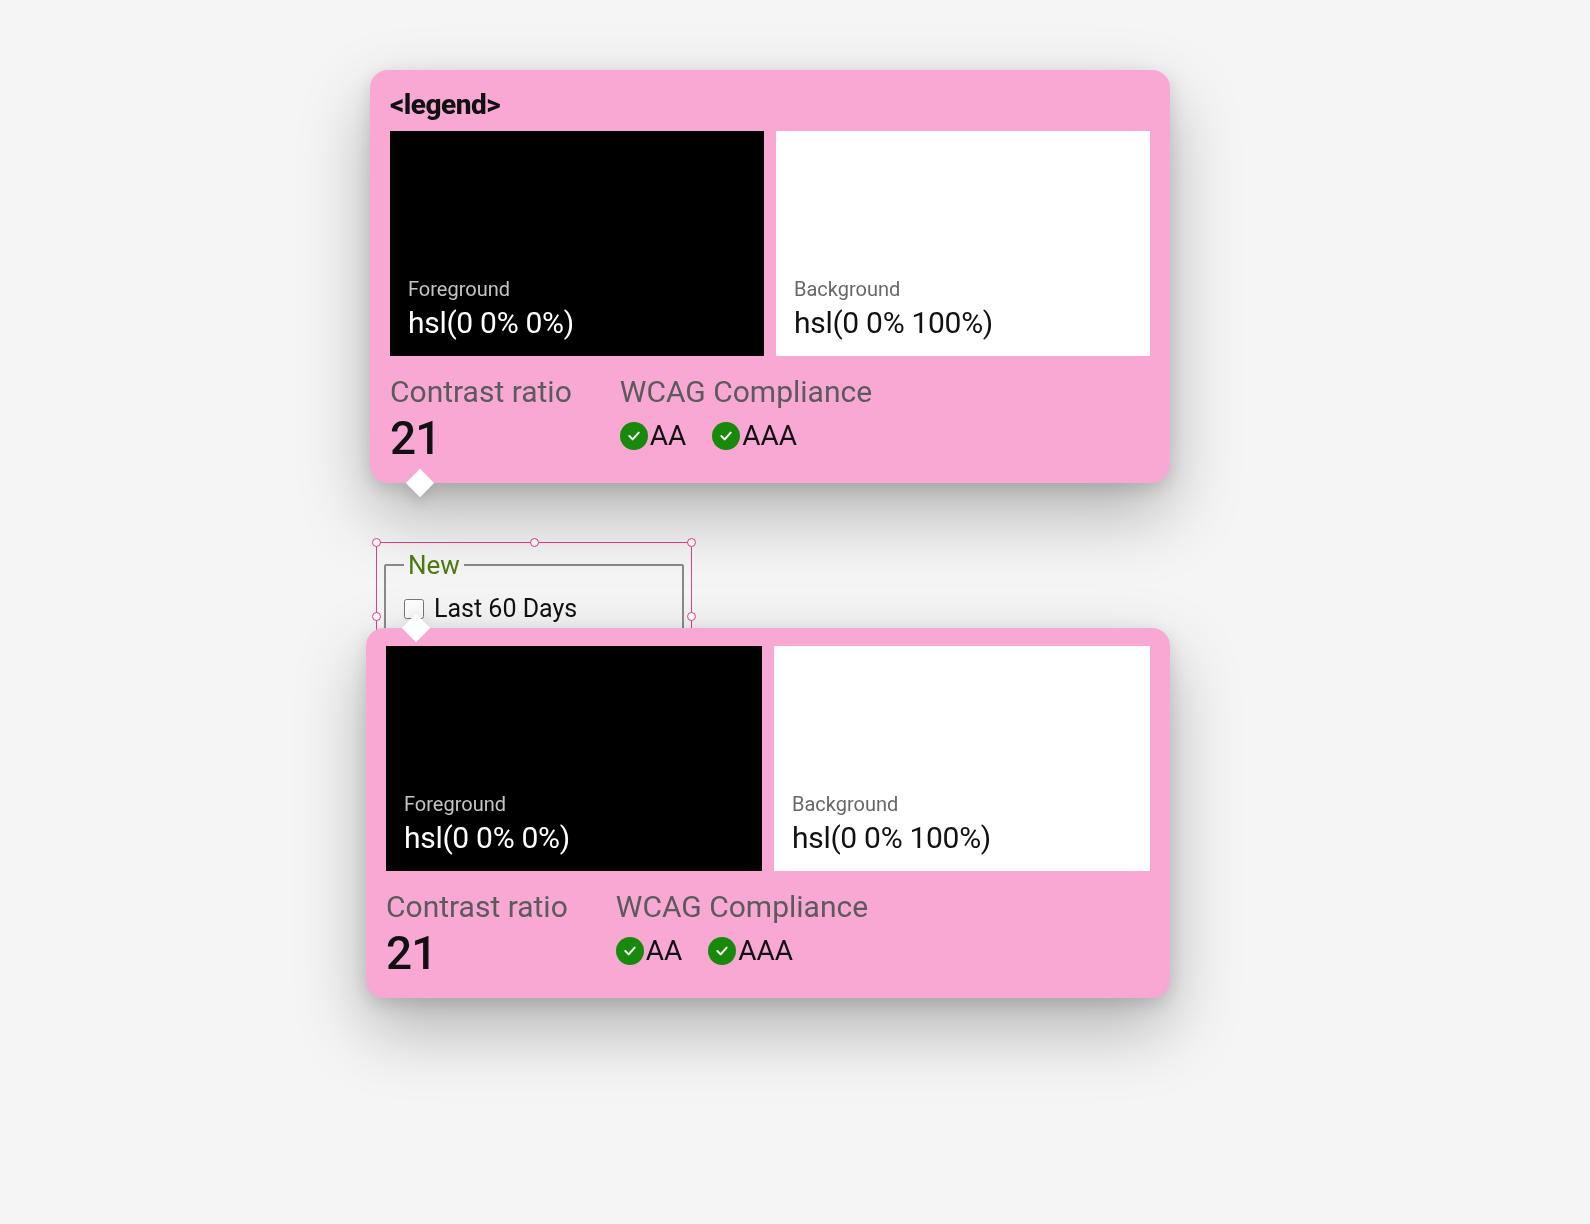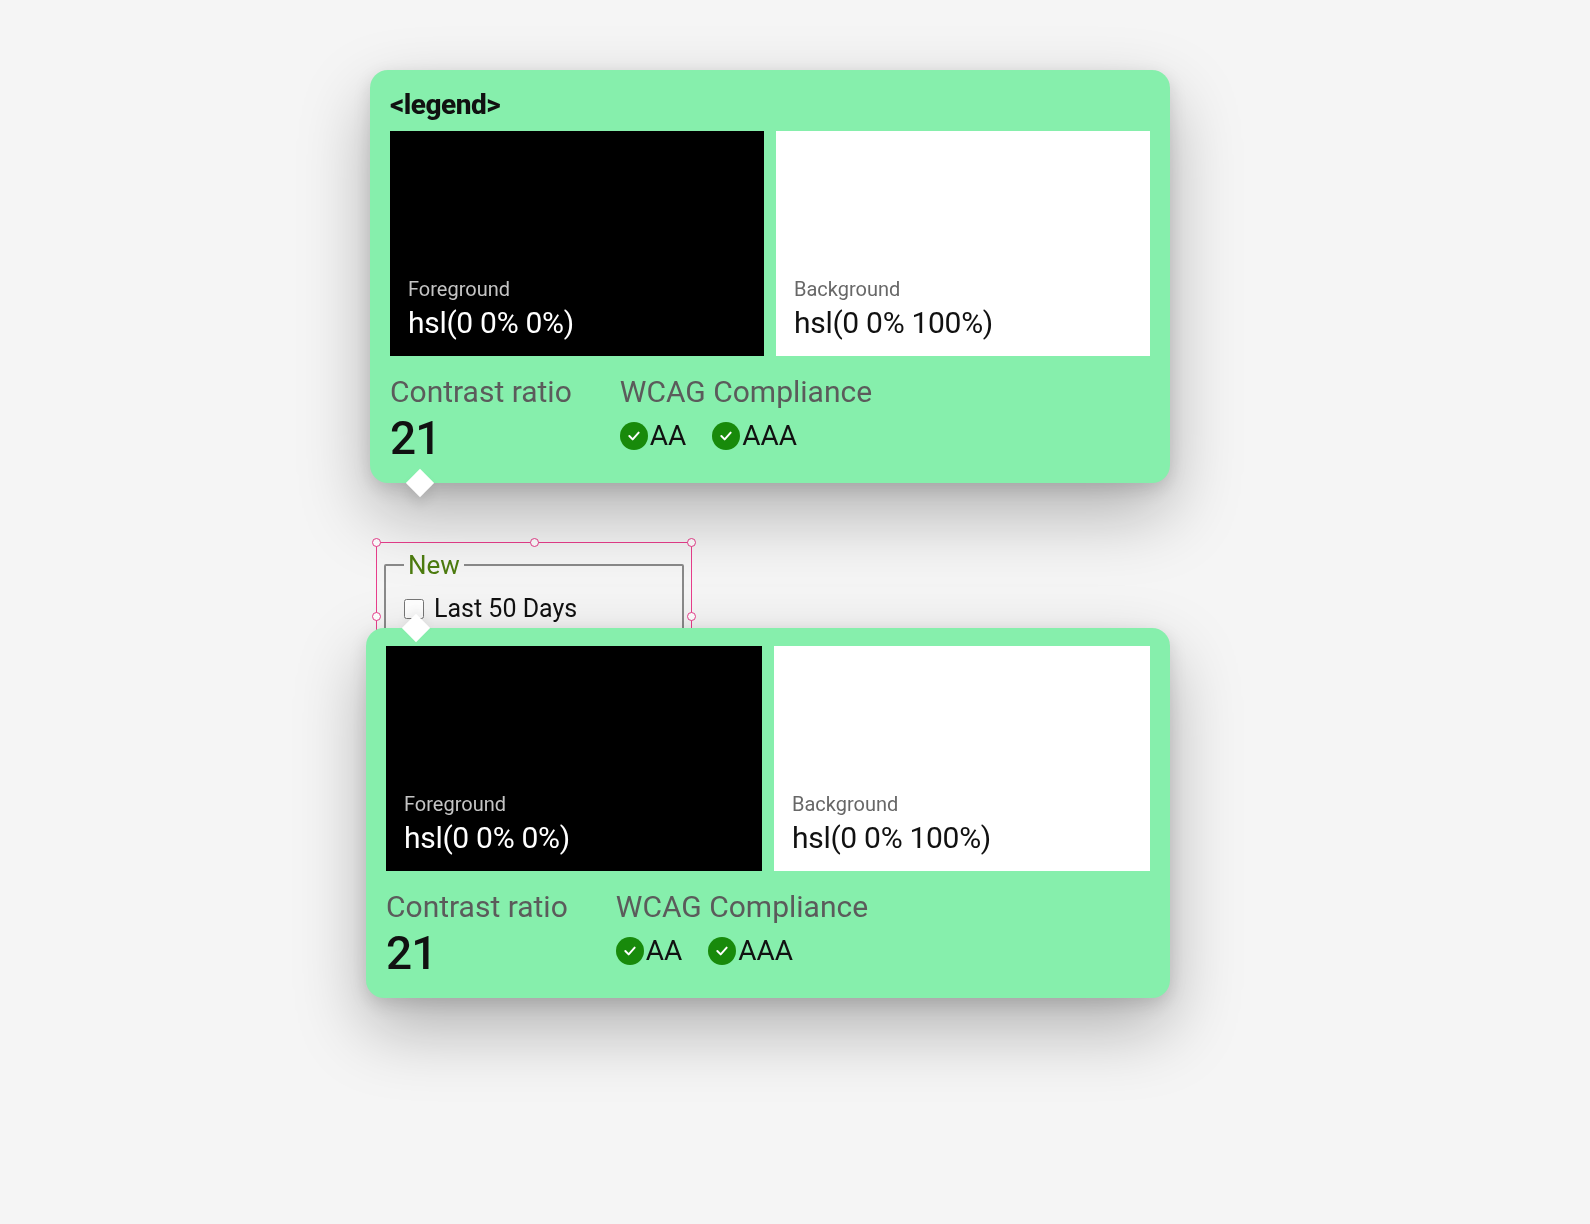--- a/index.html
+++ b/index.html
@@ -72,21 +72,21 @@
   }
   .cb-row input[type="checkbox"] {
     width: 20px;
     height: 20px;
   }
 
   
   .popover {
     position: absolute;
     width: 800px;
-    background: #86efac;
+    background: #f9a8d4;
     border-radius: 18px;
     box-shadow: 0 30px 70px rgba(0,0,0,0.28), 0 6px 18px rgba(0,0,0,0.12);
     padding: 0;
   }
   .popover.top { top: 0; left: 0; }
   .popover.bottom { top: 558px; left: -4px; width: 804px; }
 
   .popover .tail {
     position: absolute;
     width: 20px; height: 20px;
@@ -153,21 +153,21 @@
 </head>
 <body>
 
 <div class="stage">
 
   <div class="fieldset-wrap">
     <fieldset class="native">
       <legend>New</legend>
       <label class="cb-row">
         <input type="checkbox" style="">
-        <span>Last 50 Days</span>
+        <span>Last 60 Days</span>
       </label>
       <label class="cb-row">
         <input type="checkbox" style="">
         <span>Last 6 Months</span>
       </label>
     </fieldset>
     <div class="selection-box">
       <div class="sel-handle tl"></div>
       <div class="sel-handle tm"></div>
       <div class="sel-handle tr"></div>

